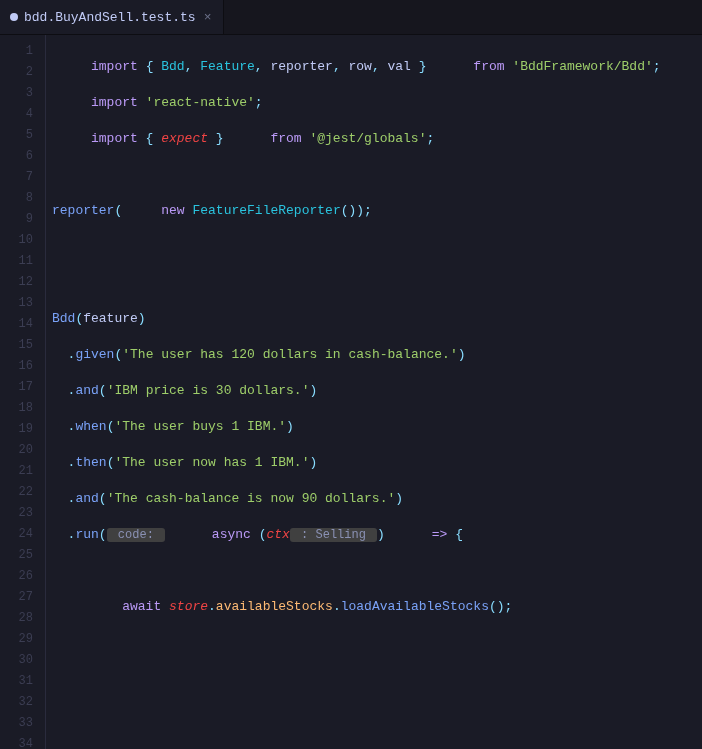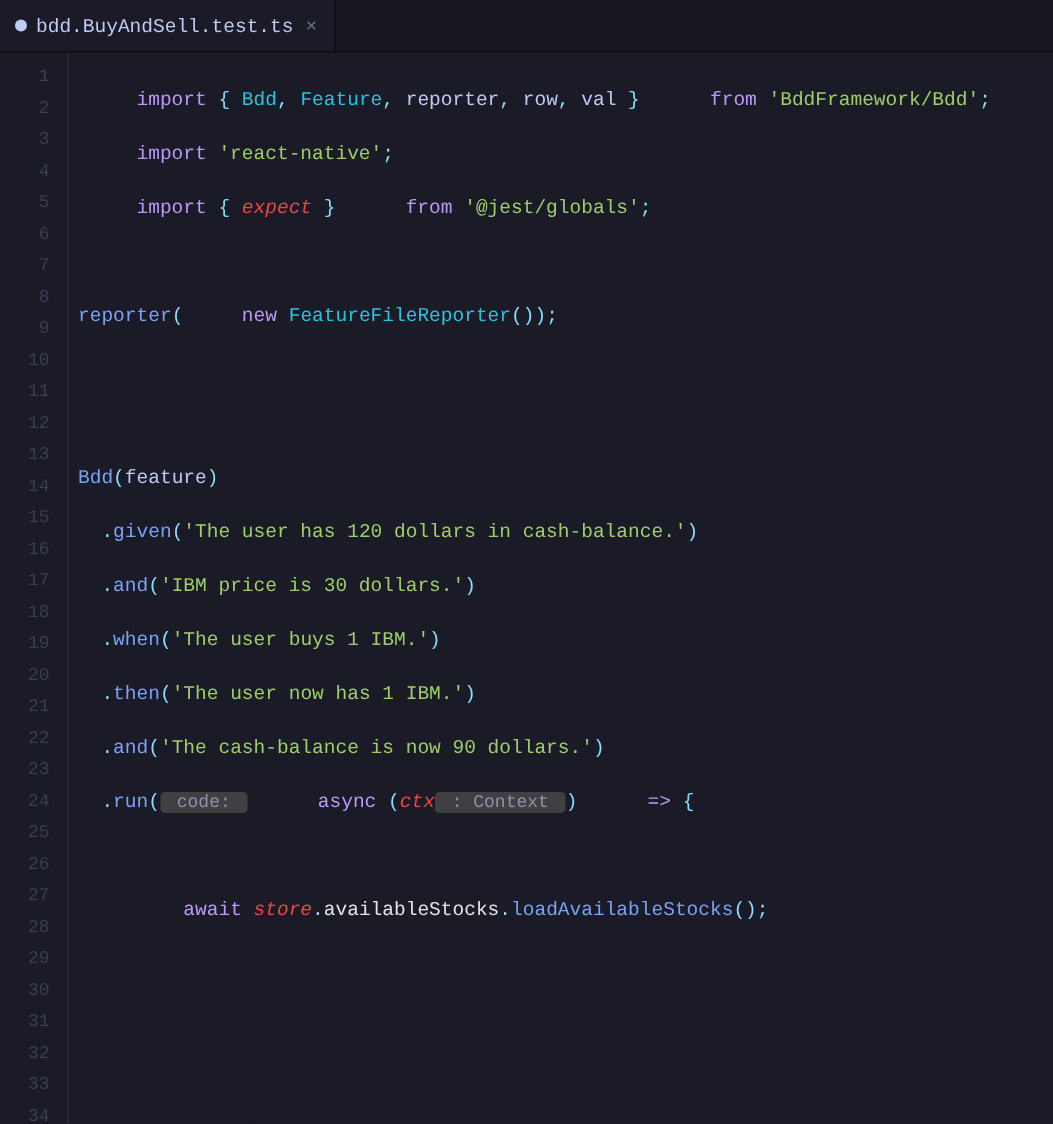--- a/index.html
+++ b/index.html
@@ -61,21 +61,21 @@
   }
   .line { height: 21px; line-height: 21px; }
   .kw { color: #bb9af7; margin-left: 39px; }       
   .fn { color: #7aa2f7; }       
   .cls { color: #2ac3de; }      
   .var { color: #c0caf5; }
   .param { font-style: italic; color: #ef4444; }
   .str { color: #9ece6a; }      
   .pun { color: #89ddff; }      
   .op { color: #89ddff; }
-  .prop { color: #e5e5e5; }
+  .prop { color: #fdba74; }
   .hint {
     background: #404040;
     color: #8a91b4;
     padding: 0 4px;
     border-radius: 3px;
     font-size: 12px;
     font-style: normal;
   }
   .it { font-style: italic; }
 </style>
@@ -135,21 +135,21 @@
 <div class="line"></div>
 <div class="line"><span class="fn">reporter</span><span class="pun">(</span><span class="kw">new </span><span class="cls">FeatureFileReporter</span><span class="pun">()</span><span class="pun">)</span><span class="pun">;</span></div>
 <div class="line"></div>
 <div class="line"></div>
 <div class="line"><span class="fn">Bdd</span><span class="pun">(</span><span class="var">feature</span><span class="pun">)</span></div>
 <div class="line"><span class="pun">  .</span><span class="fn">given</span><span class="pun">(</span><span class="str">'The user has 120 dollars in cash-balance.'</span><span class="pun">)</span></div>
 <div class="line"><span class="pun">  .</span><span class="fn">and</span><span class="pun">(</span><span class="str">'IBM price is 30 dollars.'</span><span class="pun">)</span></div>
 <div class="line"><span class="pun">  .</span><span class="fn">when</span><span class="pun">(</span><span class="str">'The user buys 1 IBM.'</span><span class="pun">)</span></div>
 <div class="line"><span class="pun">  .</span><span class="fn">then</span><span class="pun">(</span><span class="str">'The user now has 1 IBM.'</span><span class="pun">)</span></div>
 <div class="line"><span class="pun">  .</span><span class="fn">and</span><span class="pun">(</span><span class="str">'The cash-balance is now 90 dollars.'</span><span class="pun">)</span></div>
-<div class="line"><span class="pun">  .</span><span class="fn">run</span><span class="pun">(</span><span class="hint"> code: </span><span> </span><span class="kw">async </span><span class="pun">(</span><span class="param">ctx</span><span class="hint"> : Context </span><span class="pun">)</span><span class="kw"> =&gt; </span><span class="pun">{</span></div>
+<div class="line"><span class="pun">  .</span><span class="fn">run</span><span class="pun">(</span><span class="hint"> code: </span><span> </span><span class="kw">async </span><span class="pun">(</span><span class="param">ctx</span><span class="hint"> : Selling </span><span class="pun">)</span><span class="kw"> =&gt; </span><span class="pun">{</span></div>
 <div class="line"></div>
 <div class="line"><span>    </span><span class="kw">await </span><span class="param it">store</span><span class="pun">.</span><span class="prop">availableStocks</span><span class="pun">.</span><span class="fn">loadAvailableStocks</span><span class="pun">()</span><span class="pun">;</span></div>
 <div class="line"></div>
 
 
 
 
 
 
 

